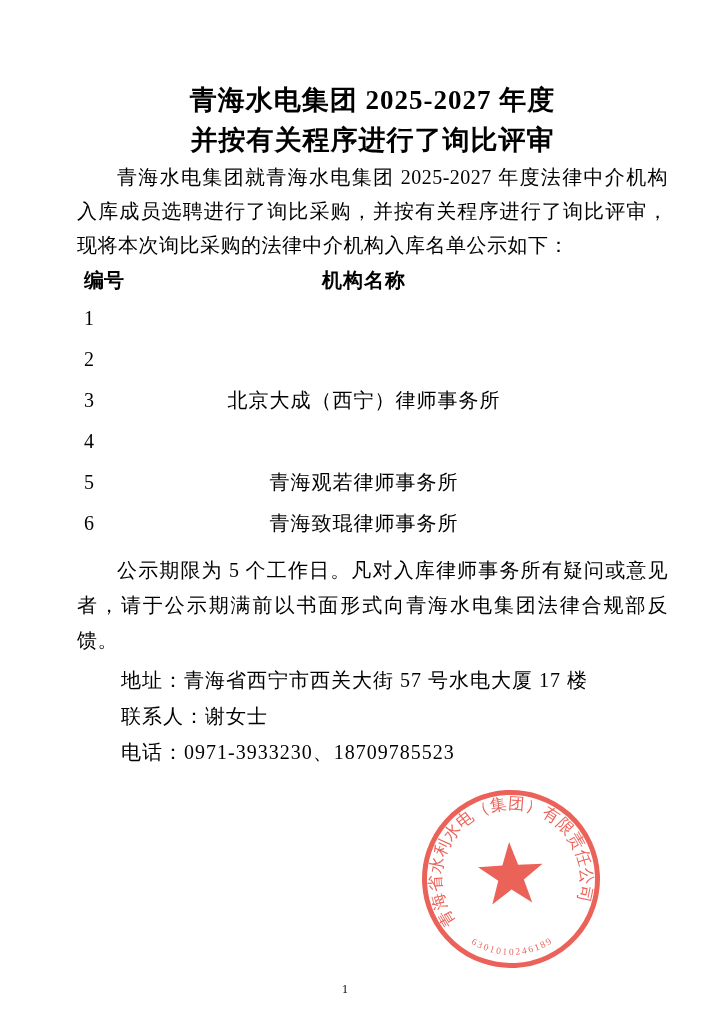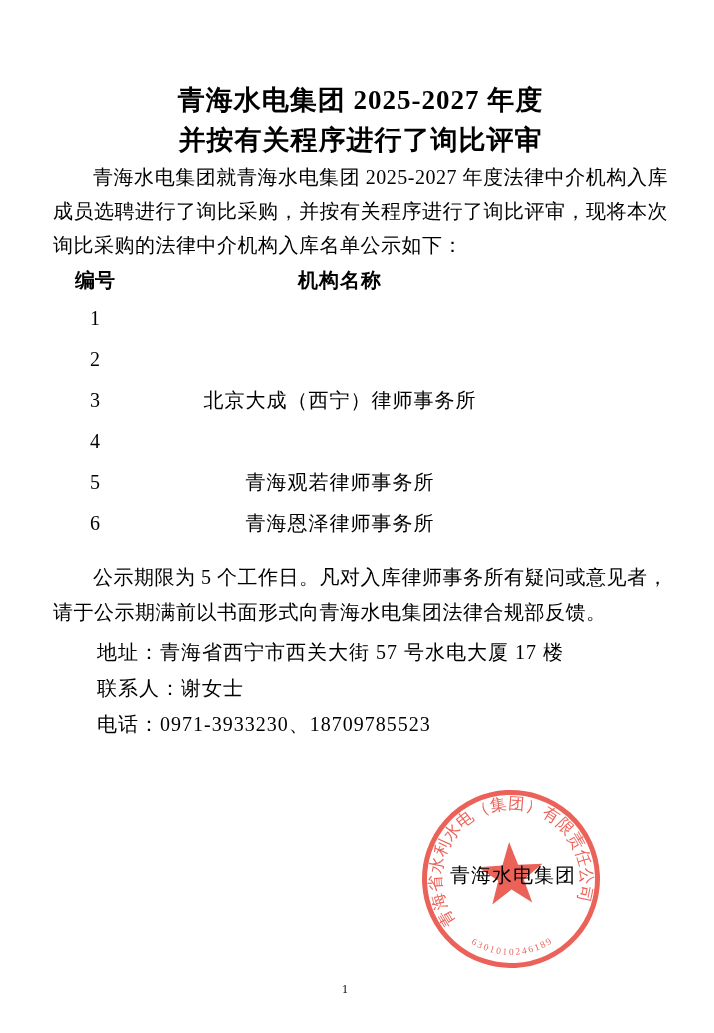--- a/index.html
+++ b/index.html
@@ -4,21 +4,21 @@
 <style>
   * { margin: 0; padding: 0; box-sizing: border-box; }
   html, body { background: #ffffff; }
   .page {
     position: relative;
     width: 714px;
     height: 1033px;
     background: #ffffff;
     color: #000000;
     font-family: "Liberation Serif", "DejaVu Serif", serif;
-    padding: 80px 46px 0 53px;
+    padding: 80px 46px 0 77px;
     overflow: hidden;
   }
   .title {
     text-align: center;
     font-size: 27px;
     font-weight: 700;
     line-height: 40px;
     letter-spacing: 1px;
   }
   .title-line { display: block; }
@@ -35,24 +35,24 @@
     letter-spacing: 0.5px;
   }
   .agency-table { margin-left: 7px; }
   .trow {
     display: flex;
     align-items: center;
     height: 41px;
     font-size: 20px;
   }
   .trow.thead { height: 36px; font-weight: 700; }
-  .col-no { width: 70px; text-align: center; }
+  .col-no { width: 70px; text-align: left; }
   .col-name { width: 420px; text-align: center; letter-spacing: 1px; }
   .closing {
-    margin-top: 16px;
+    margin-top: 9px;
     font-size: 20px;
     line-height: 35px;
     text-align: justify;
     text-indent: 2em;
     letter-spacing: 0.5px;
   }
   .contact {
     margin-top: 4px;
     margin-left: 44px;
     font-size: 20px;
@@ -120,21 +120,21 @@
     </div>
     <div class="trow">
       <span class="col-no">4</span>
     </div>
     <div class="trow">
       <span class="col-no">5</span>
       <span class="col-name">青海观若律师事务所</span>
     </div>
     <div class="trow">
       <span class="col-no">6</span>
-      <span class="col-name">青海恩泽律师事务所</span>
+      <span class="col-name">青海致琨律师事务所</span>
     </div>
   </div>
 
   <p class="closing">公示期限为 5 个工作日。凡对入库律师事务所有疑问或意见者，请于公示期满前以书面形式向青海水电集团法律合规部反馈。</p>
 
   <div class="contact">
     <div>地址：青海省西宁市西关大街 57 号水电大厦 17 楼</div>
     <div>联系人：谢女士</div>
     <div>电话：0971-3933230、18709785523</div>
   </div>
@@ -150,18 +150,17 @@
       <text font-size="16.5" letter-spacing="0.5" font-family="Liberation Serif, DejaVu Serif, serif" fill="#e8473d">
         <textPath href="#sealRingArc">青海省水利水电（集团）有限责任公司</textPath>
       </text>
       <text font-size="9.5" letter-spacing="2" font-family="Liberation Serif, DejaVu Serif, serif" fill="#e8473d">
         <textPath href="#sealNumArc">6301010246189</textPath>
       </text>
     </svg>
   </div>
 
   <div class="signature">
-    <div>青海水电集团</div>
   </div>
 
   <div class="pagenum">1</div>
 
 </div>
 
 </body></html>

